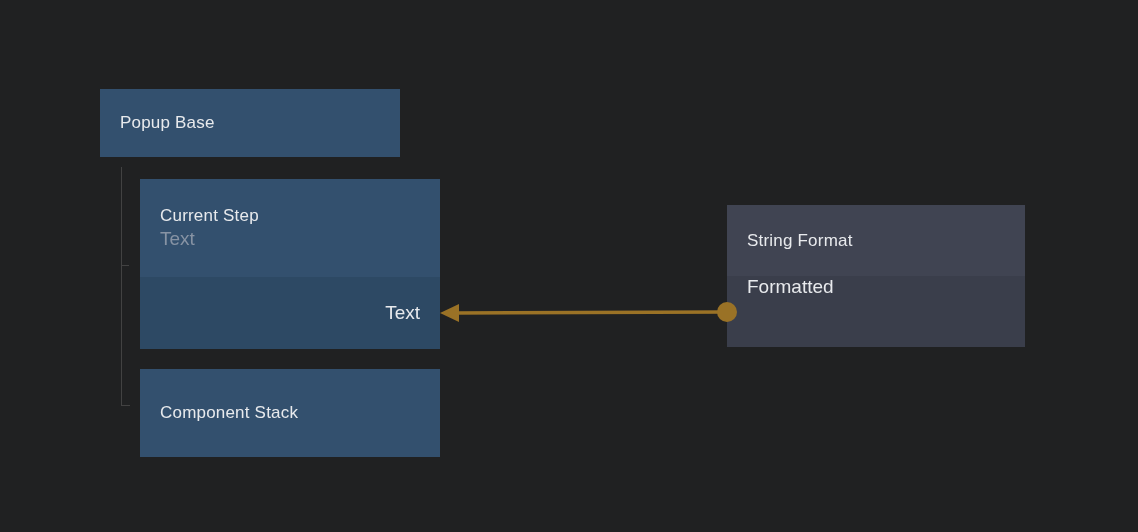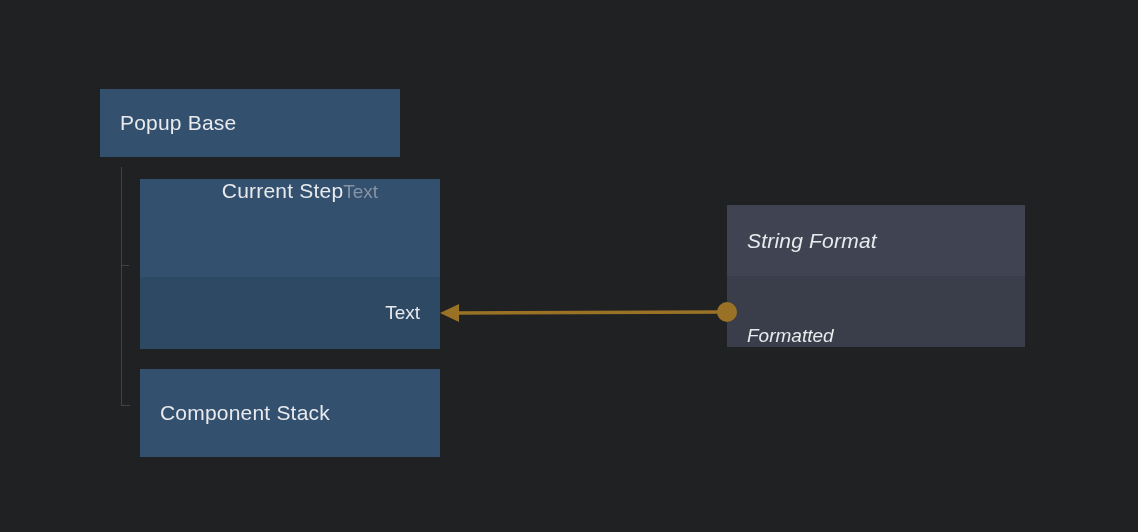--- a/index.html
+++ b/index.html
@@ -19,21 +19,21 @@
     box-sizing: border-box;
   }
   .node-blue-header {
     background: var(--node-blue-header, #33506e);
     display: flex;
     align-items: center;
     padding-left: 20px;
   }
   .node-title {
     color: var(--title-text, #e8eaed);
-    font-size: 21px;
+    font-size: 17px;
     letter-spacing: 0.2px;
   }
   .node-subtitle {
     color: var(--subtitle-text, #8793a4);
     font-size: 19px;
     margin-top: 2px;
   }
   
   .popup-base {
     left: 100px; top: 89px;
@@ -41,21 +41,21 @@
   }
   
   .current-step {
     left: 140px; top: 179px;
     width: 300px; height: 170px;
   }
   .current-step .header {
     height: 98px;
     background: var(--node-blue-header, #33506e);
     display: flex;
-    flex-direction: row;
+    flex-direction: column;
     justify-content: center;
     padding-left: 20px;
     box-sizing: border-box;
   }
   .current-step .body {
     height: 72px;
     background: var(--node-blue-body, #2d4964);
     display: flex;
     align-items: center;
     justify-content: flex-end;
@@ -67,35 +67,35 @@
     font-size: 19px;
   }
   
   .component-stack {
     left: 140px; top: 369px;
     width: 300px; height: 88px;
   }
   
   .string-format {
     left: 727px; top: 205px;
-    width: 298px; height: 142px; font-style: italic;
+    width: 298px; height: 142px;
   }
   .string-format .header {
     height: 71px;
     background: var(--node-slate-header, #404452);
     display: flex;
     align-items: center;
     padding-left: 20px;
     box-sizing: border-box;
   }
   .string-format .body {
     height: 71px;
     background: var(--node-slate-body, #3a3e4b);
     display: flex;
-    align-items: flex-end;
+    align-items: flex-start;
     padding-left: 20px;
     box-sizing: border-box;
   }
   
   .tree-line {
     position: absolute;
     background: var(--tree-line, #424242);
   }
   .tree-vline  { left: 121px; top: 167px; width: 1px; height: 238px; }
   .tree-tick   { left: 121px; top: 265px; width: 8px; height: 1px; }

